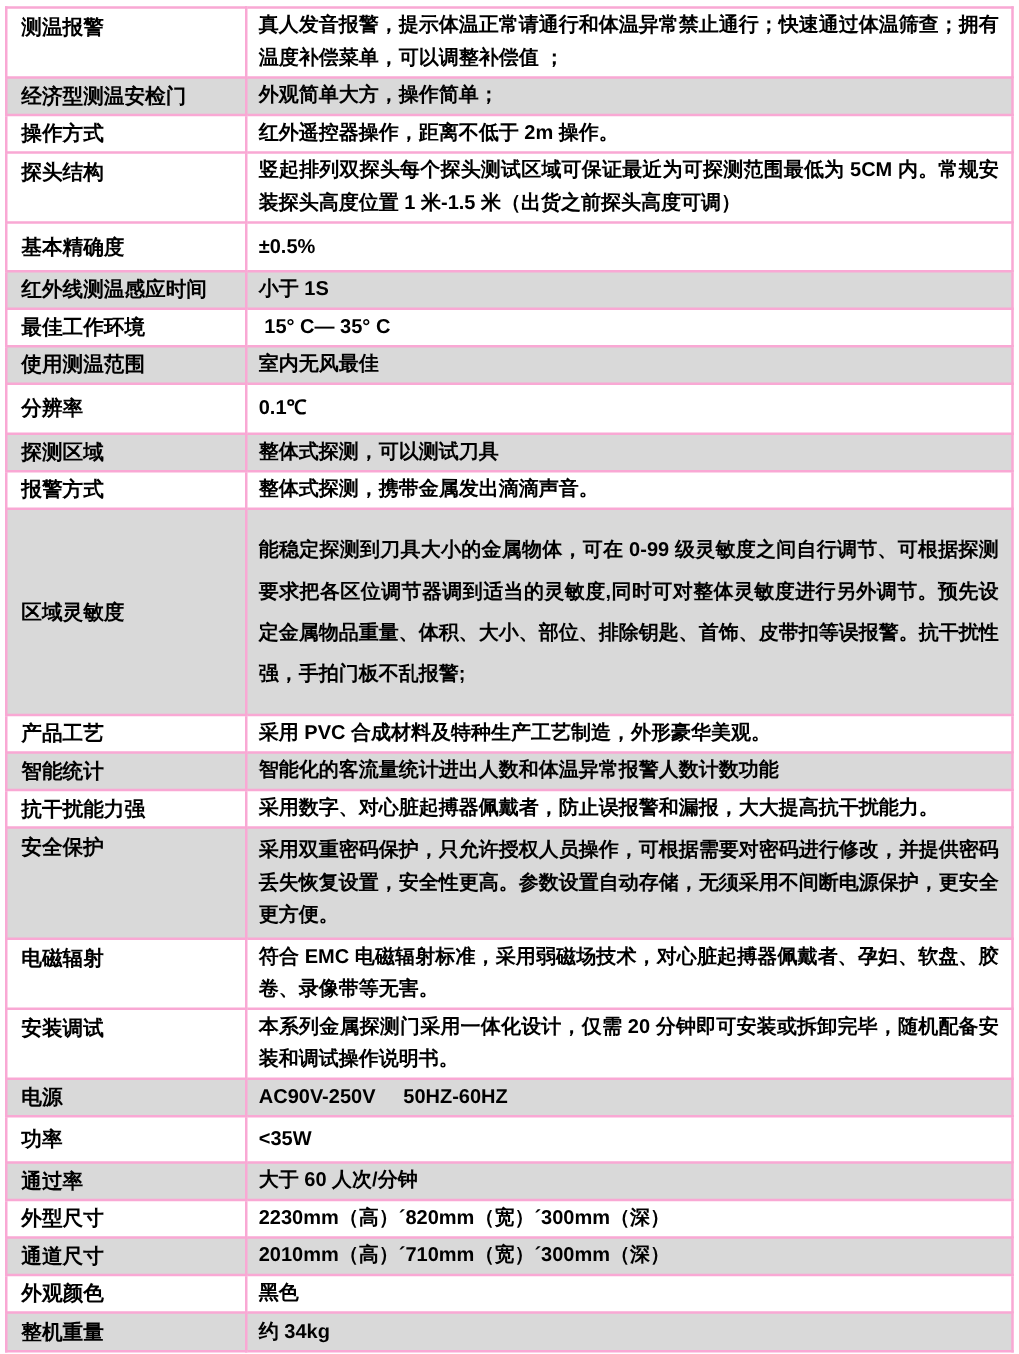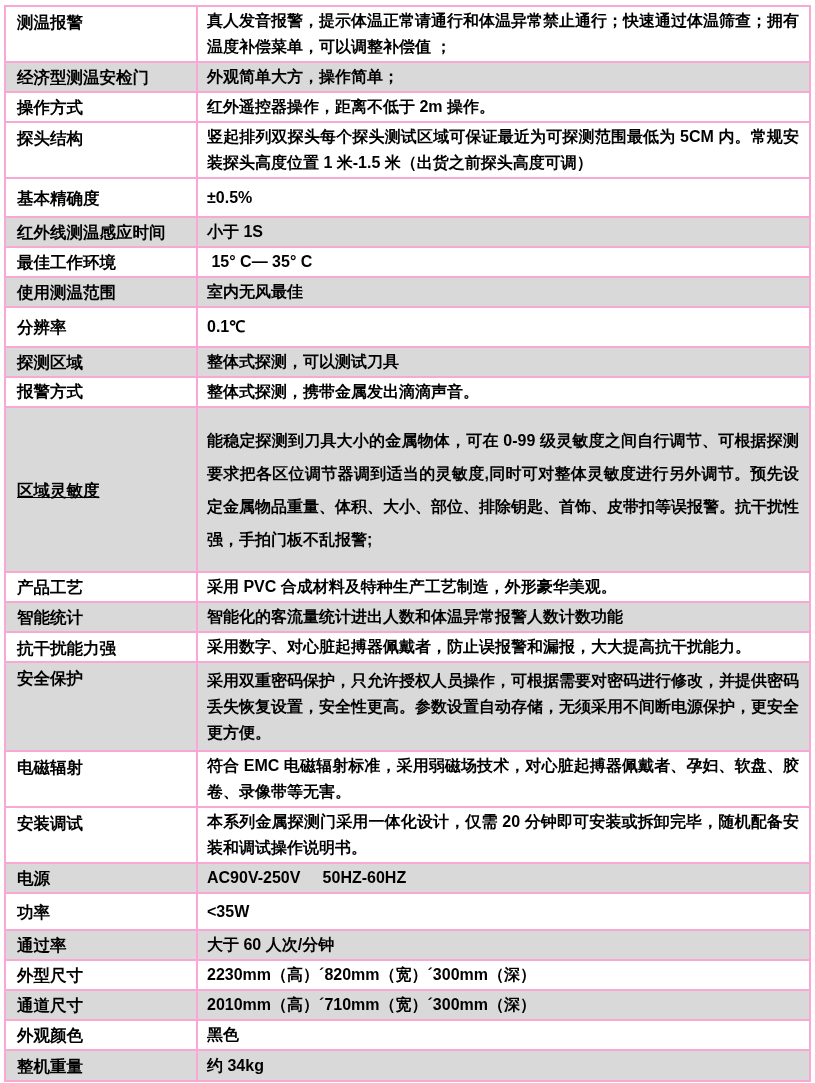--- a/index.html
+++ b/index.html
@@ -40,34 +40,34 @@
   .spec-table td.value-cell {
     vertical-align: middle;
     padding: 1px 10px 1px 9px;
     line-height: 26px;
     text-align: justify;
     white-space: pre-wrap;
     word-break: break-word;
   }
   tr.shaded { background: #d9d9d9; }
   tr.multiline th.label-cell { vertical-align: top; padding-top: 4px; }
-  tr.tall th.label-cell { vertical-align: middle; padding-top: 2px; text-decoration: underline; }
+  tr.tall th.label-cell { vertical-align: middle; padding-top: 2px; }
   tr.tall td.value-cell { line-height: 33px; }
 
   .spec-table tr:nth-child(1)  { height: 54px; }
   .spec-table tr:nth-child(2)  { height: 29px; }
   .spec-table tr:nth-child(3)  { height: 29px; }
   .spec-table tr:nth-child(4)  { height: 55px; }
   .spec-table tr:nth-child(5)  { height: 39px; border-radius: 15px; }
   .spec-table tr:nth-child(6)  { height: 29px; margin-top: 40px; }
   .spec-table tr:nth-child(7)  { height: 28px; }
   .spec-table tr:nth-child(8)  { height: 29px; }
   .spec-table tr:nth-child(9)  { height: 40px; }
   .spec-table tr:nth-child(10) { height: 25px; }
-  .spec-table tr:nth-child(11) { height: 29px; font-family: Liberation Serif, serif; }
+  .spec-table tr:nth-child(11) { height: 29px; }
   .spec-table tr:nth-child(12) { height: 165px; }
   .spec-table tr:nth-child(13) { height: 30px; }
   .spec-table tr:nth-child(14) { height: 27px; }
   .spec-table tr:nth-child(15) { height: 30px; }
   .spec-table tr:nth-child(16) { height: 89px; }
   .spec-table tr:nth-child(17) { height: 53px; }
   .spec-table tr:nth-child(18) { height: 53px; }
   .spec-table tr:nth-child(19) { height: 30px; margin-left: 20px; }
   .spec-table tr:nth-child(20) { height: 37px; margin-top: 12px; }
   .spec-table tr:nth-child(21) { height: 30px; }

